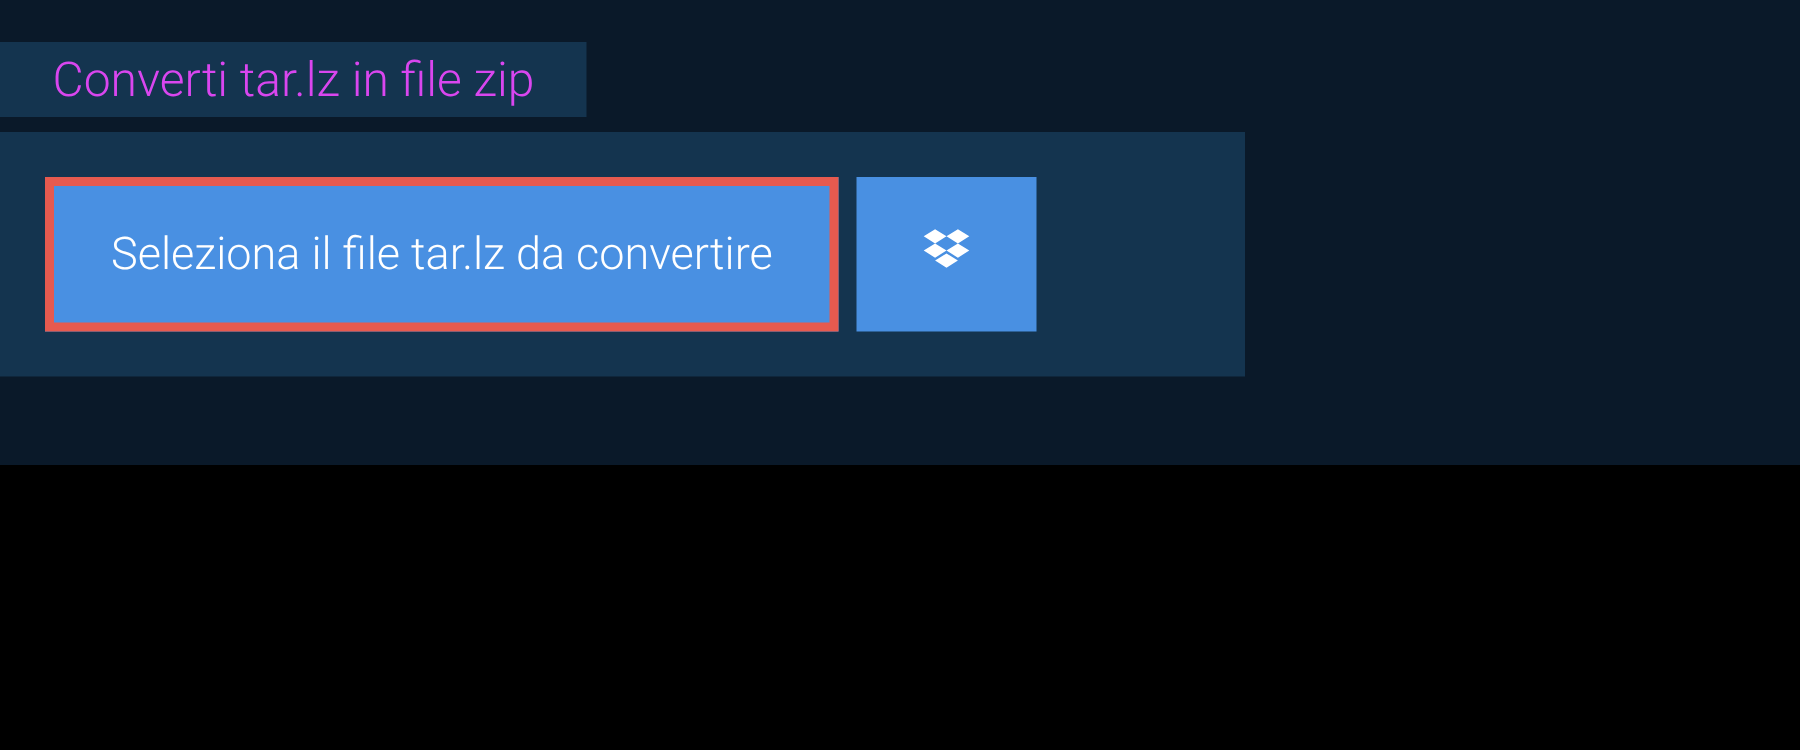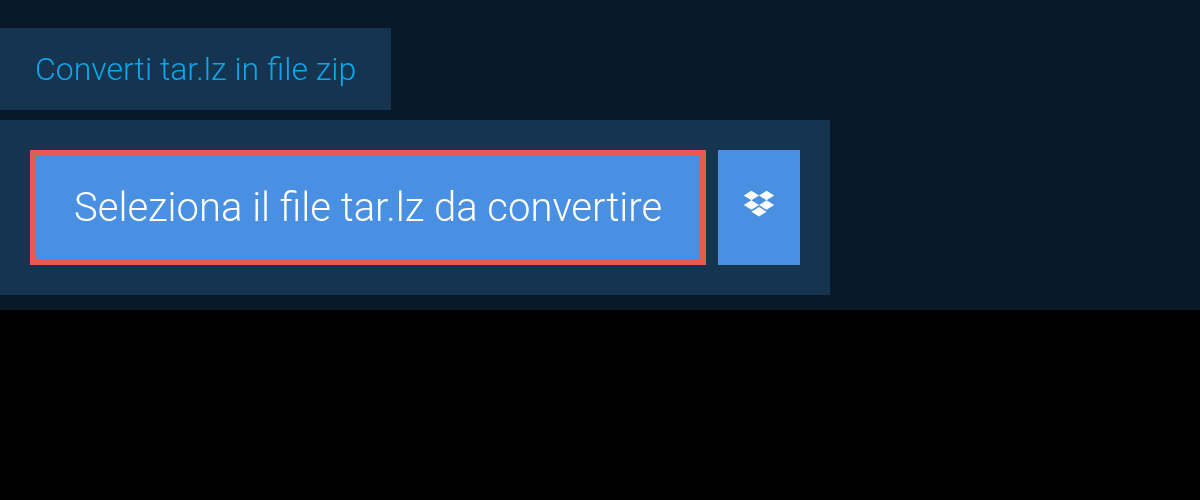--- a/index.html
+++ b/index.html
@@ -6,40 +6,40 @@
     body {
       width: 1200px;
       height: 500px;
       background: #0a1929;
       font-family: -apple-system, BlinkMacSystemFont, "Segoe UI", Roboto, sans-serif;
       overflow: hidden;
     }
     .header-tab {
       display: inline-block;
       background: #14344f;
-      color: #0ea5e9;
+      color: #d946ef;
       font-size: 32px;
       font-weight: 300;
-      padding: 22px 35px;
+      padding: 6px 35px;
       margin-top: 28px;
     }
     .upload-panel {
       background: #14344f;
       padding: 30px 30px;
       margin-top: 10px;
       display: flex;
       align-items: stretch;
       gap: 12px;
       width: 830px;
     }
     .select-file-btn {
       background: #4990e2;
       color: #ffffff;
       border: 6px solid #e65a4f;
-      font-size: 40px;
+      font-size: 30px;
       font-weight: 300;
       padding: 28px 38px;
       cursor: pointer;
       flex: 0 0 auto;
       text-align: center;
       font-family: inherit;
     }
     .dropbox-btn {
       background: #4990e2;
       color: #ffffff;

